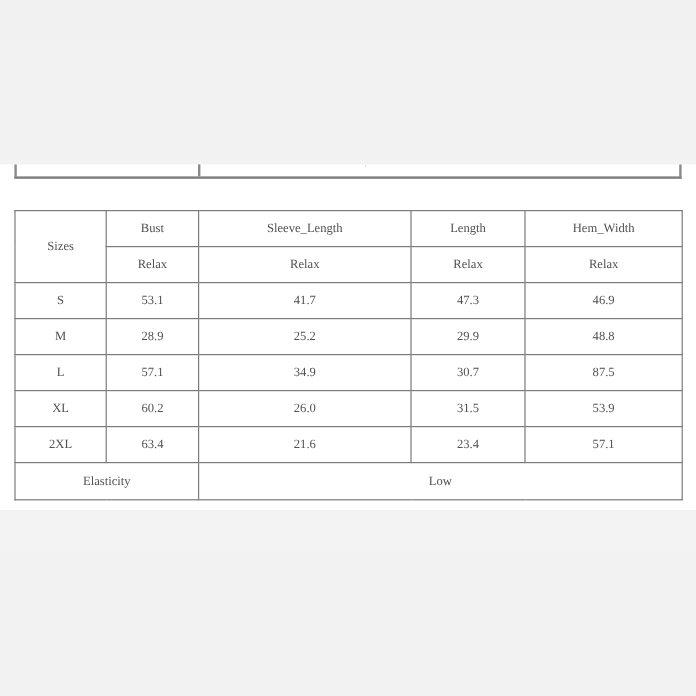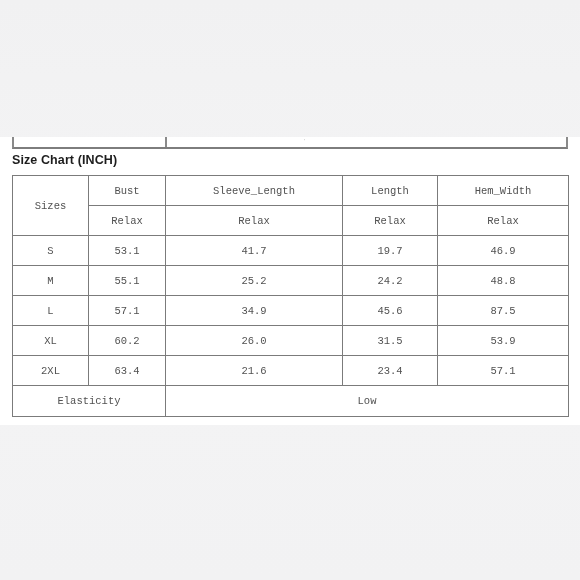--- a/index.html
+++ b/index.html
@@ -78,21 +78,21 @@
     background: #ffffff;
   }
   .size-table td {
     border: 1px solid #7b7b7b;
     text-align: center;
     vertical-align: middle;
     font-size: 10.5px;
     color: #515151;
     height: 29px;
     padding: 0 2px;
-    font-family: Liberation Mono, monospace;
+    font-family: Liberation Serif, serif;
     white-space: nowrap;
     overflow: hidden;
   }
   .size-table td.hdr { height: 29px; }
   .size-table td.sizes-cell { height: 58px; }
   .size-table td.elasticity { height: 30px; text-align: center; }
 
   .col-sizes   { width: 76px; }
   .col-bust    { width: 77px; }
   .col-sleeve  { width: 177px; }
@@ -103,21 +103,20 @@
 <body>
 
 <div class="page">
   <div class="content-band">
 
     <div class="table-fragment">
       <div class="frag-div d1"></div>
       <span class="frag-tick">'</span>
     </div>
 
-    <div class="chart-title">Size Chart (INCH)</div>
 
     <table class="size-table">
       <colgroup>
         <col class="col-sizes">
         <col class="col-bust">
         <col class="col-sleeve">
         <col class="col-length">
         <col class="col-hem">
       </colgroup>
       <tbody>
@@ -132,35 +131,35 @@
           <td class="hdr">Relax</td>
           <td class="hdr">Relax</td>
           <td class="hdr">Relax</td>
           <td class="hdr">Relax</td>
         </tr>
 
         <tr>
           <td>S</td>
           <td>53.1</td>
           <td>41.7</td>
-          <td>19.7</td>
+          <td>47.3</td>
           <td>46.9</td>
         </tr>
         <tr>
           <td>M</td>
-          <td>55.1</td>
+          <td>28.9</td>
           <td>25.2</td>
-          <td>24.2</td>
+          <td>29.9</td>
           <td>48.8</td>
         </tr>
         <tr>
           <td>L</td>
           <td>57.1</td>
           <td>34.9</td>
-          <td>45.6</td>
+          <td>30.7</td>
           <td>87.5</td>
         </tr>
         <tr>
           <td>XL</td>
           <td>60.2</td>
           <td>26.0</td>
           <td>31.5</td>
           <td>53.9</td>
         </tr>
         <tr>

